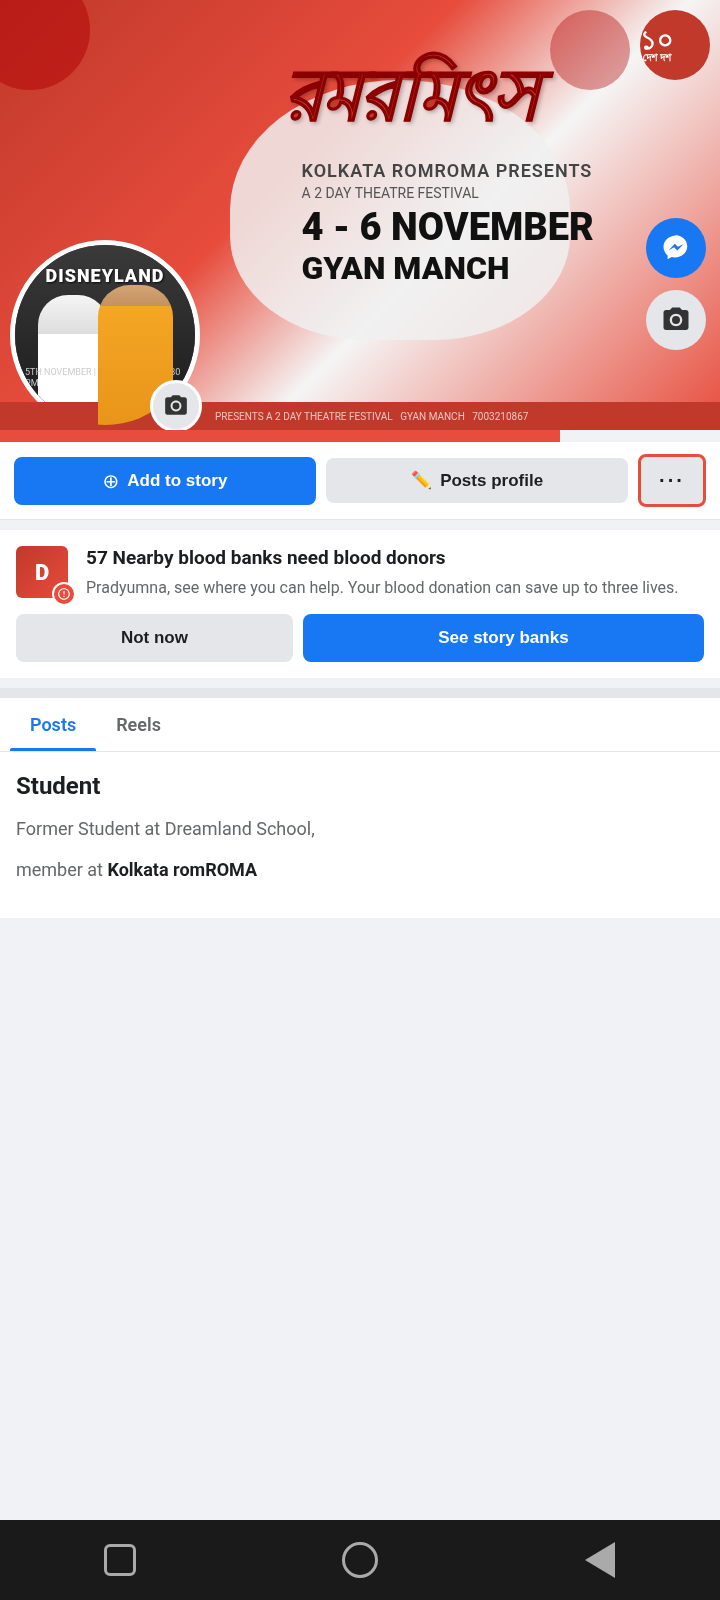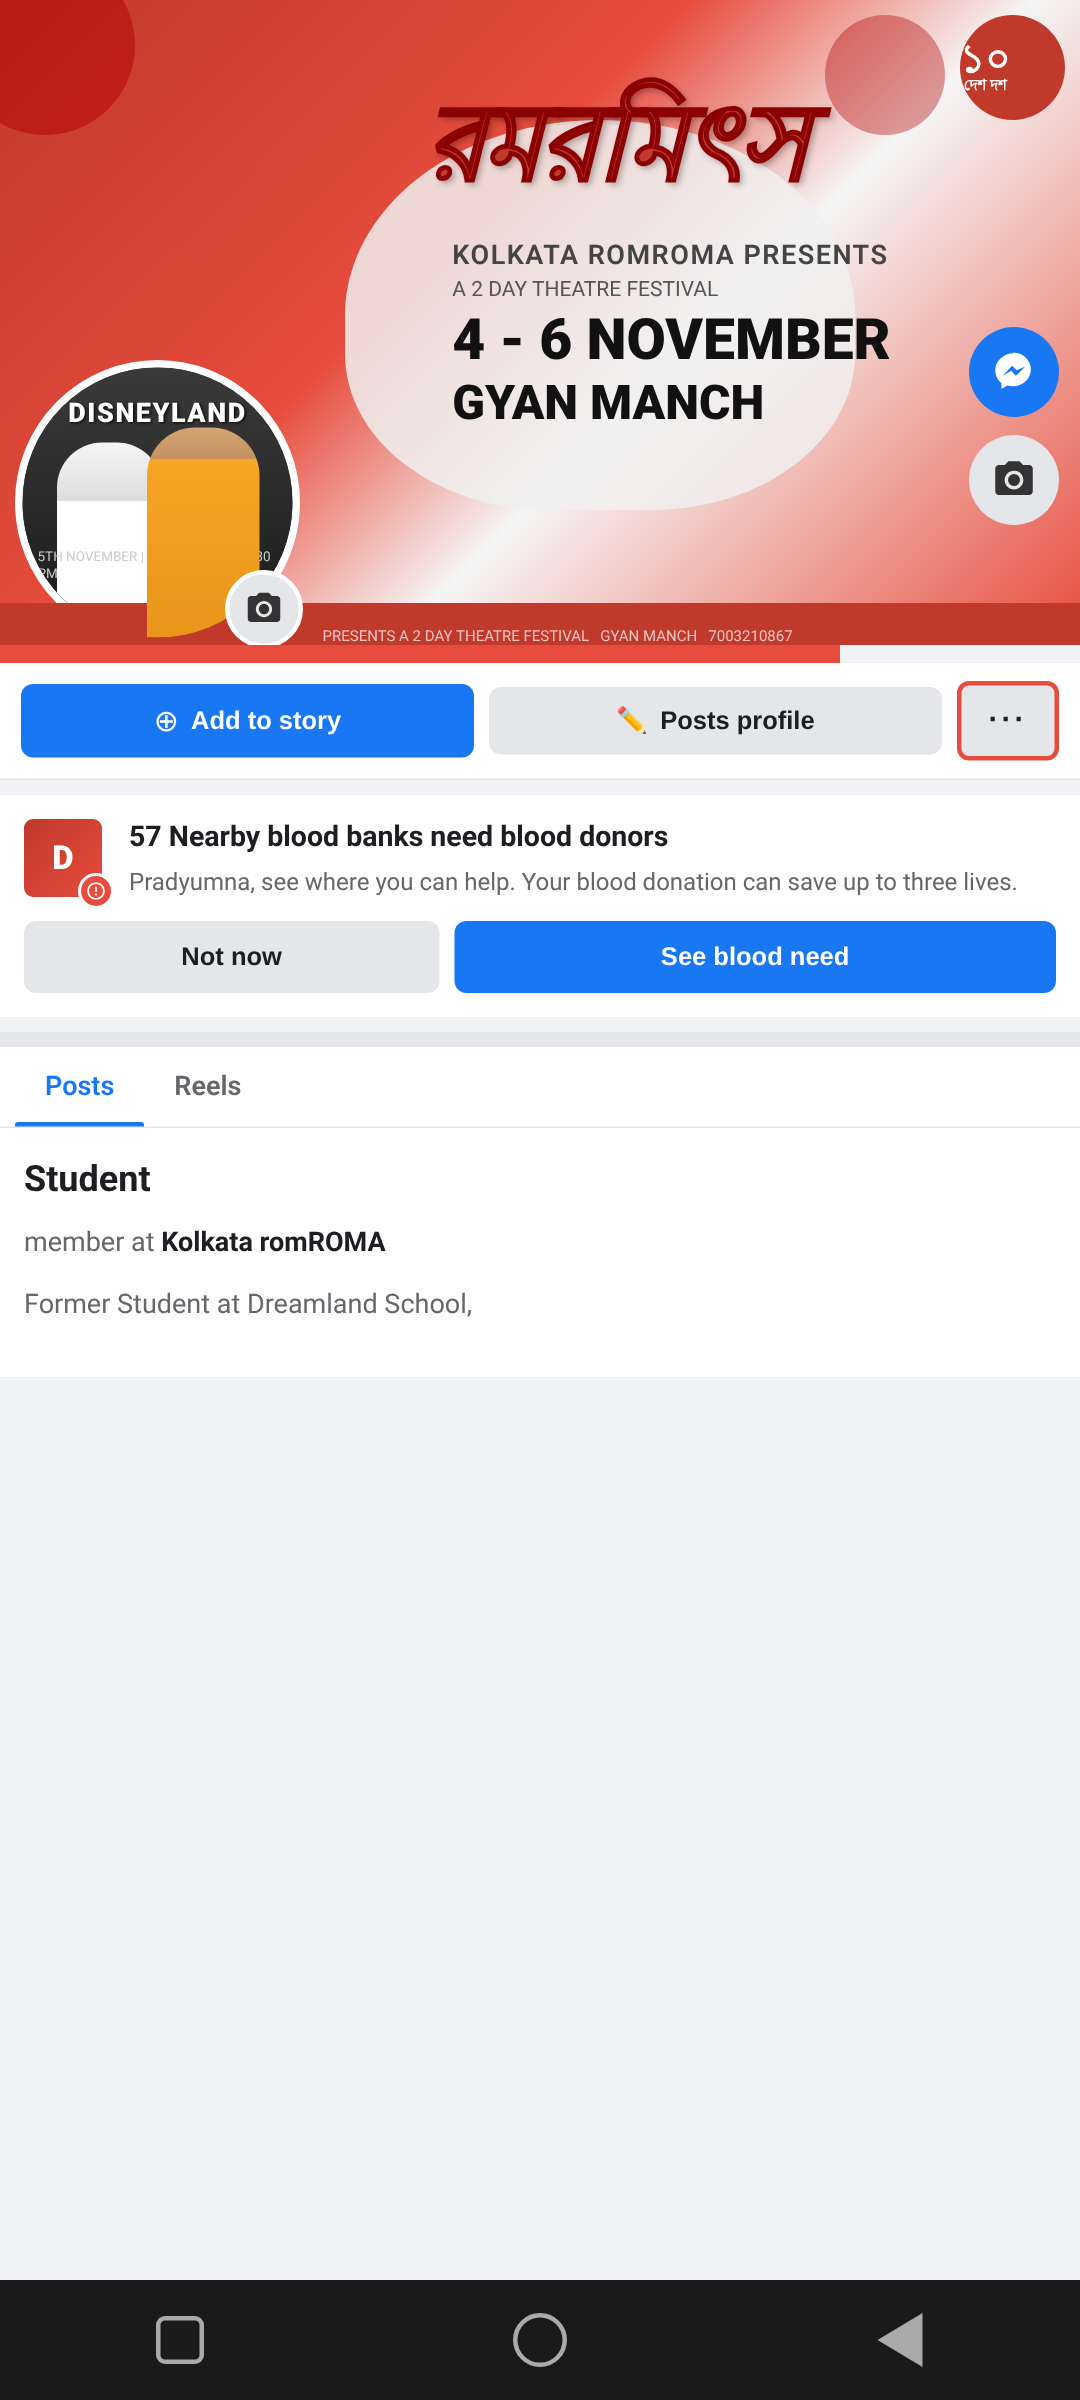--- a/index.html
+++ b/index.html
@@ -233,21 +233,21 @@
 
     
     .cover-red-strip {
       position: absolute;
       bottom: 0;
       left: 0;
       right: 0;
       height: 28px;
       background: #c0392b;
       display: flex;
-      align-items: flex-end;
+      align-items: center;
       padding-left: 215px;
       font-size: 11px;
       color: rgba(255,255,255,0.8);
     }
 
     
     .action-buttons-row {
       background: white;
       padding: 12px 14px;
       display: flex;
@@ -648,42 +648,42 @@
         </svg>
       </div>
     </div>
     <div class="blood-card-text">
       <div class="blood-card-title">57 Nearby blood banks need blood donors</div>
       <div class="blood-card-desc">Pradyumna, see where you can help. Your blood donation can save up to three lives.</div>
     </div>
   </div>
   <div class="blood-card-actions">
     <button class="btn-not-now">Not now</button>
-    <button class="btn-see-blood-banks">See blood need</button>
+    <button class="btn-see-blood-banks">See story banks</button>
   </div>
 </div>
 
 <div class="divider"></div>
 
 <div class="tabs-row">
   <div class="tab tab-active">
     <span>Posts</span>
   </div>
   <div class="tab tab-inactive">
     <span>Reels</span>
   </div>
 </div>
 
 <div class="details-section">
   <div class="details-title">Student</div>
   <div class="detail-item">
+    <span>Former Student at Dreamland School,</span>
+  </div>
+  <div class="detail-item">
     <span>member at </span><strong>Kolkata romROMA</strong>
-  </div>
-  <div class="detail-item">
-    <span>Former Student at Dreamland School,</span>
   </div>
 </div>
 
 <div style="height:80px;"></div>
 
 <div class="android-nav">
   <div class="nav-btn">
     <div class="nav-square"></div>
   </div>
   <div class="nav-btn">

